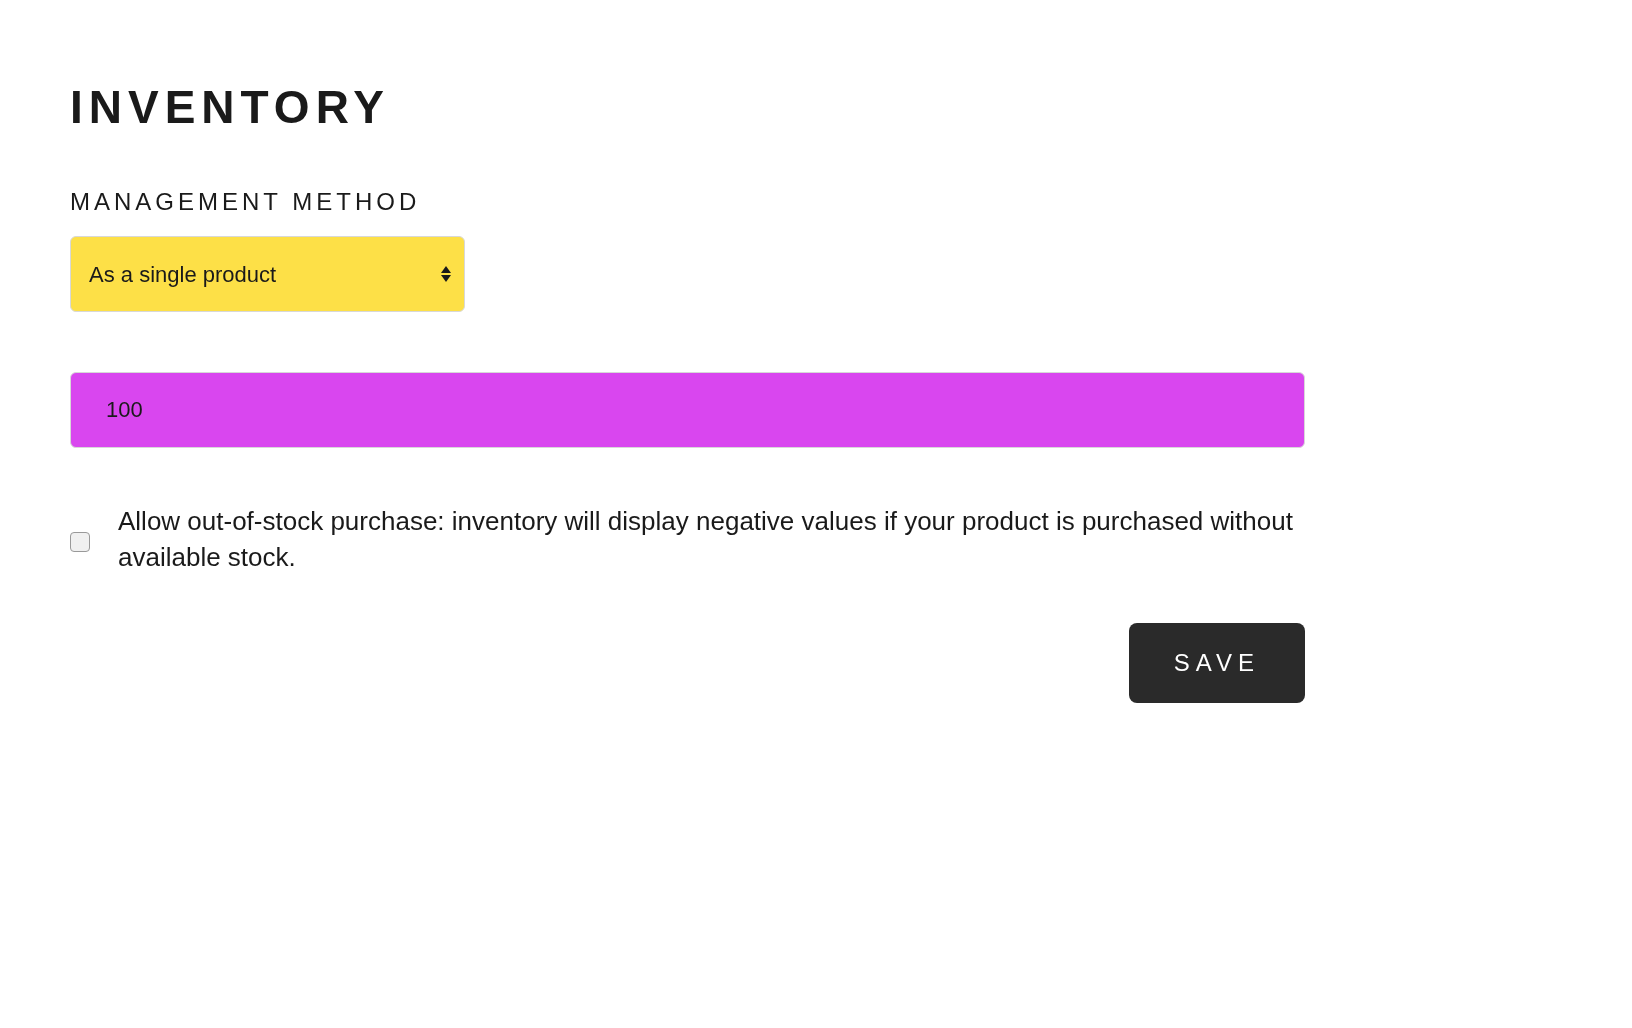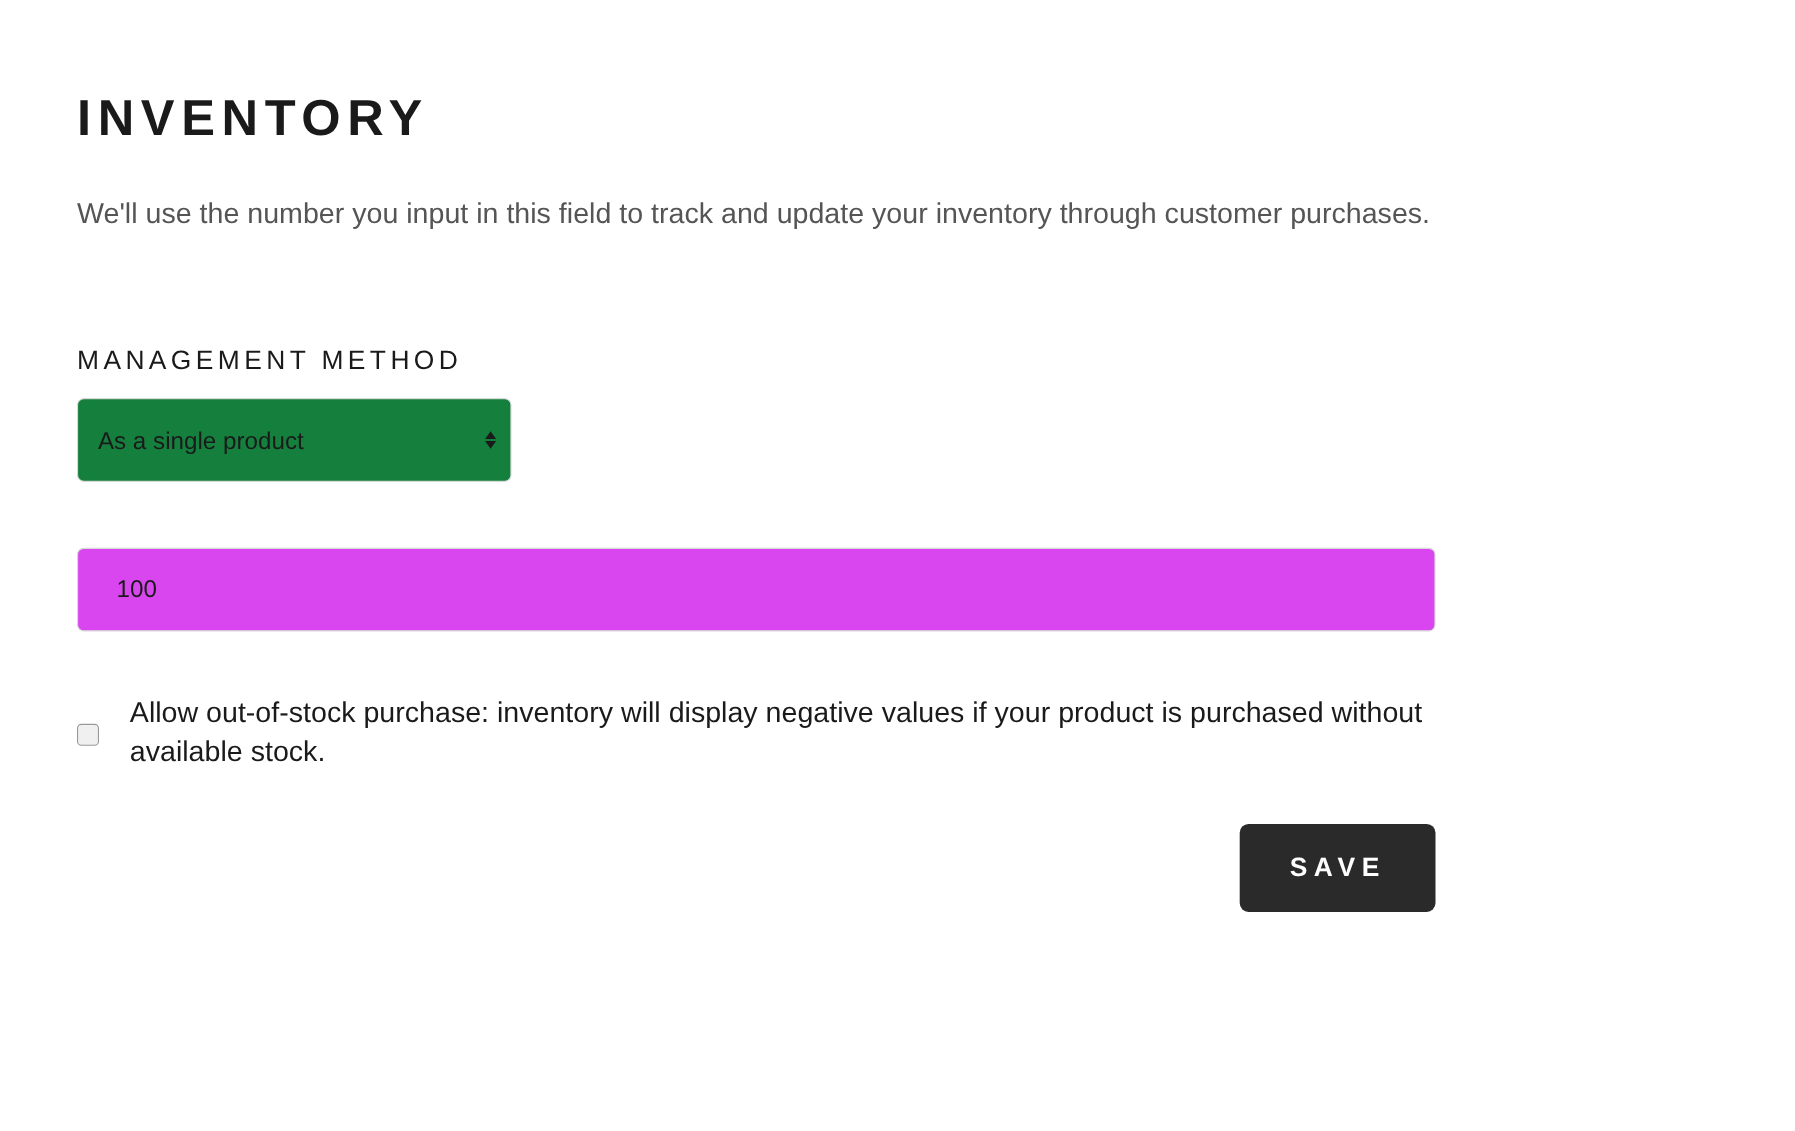--- a/index.html
+++ b/index.html
@@ -18,21 +18,21 @@
     
     .container {
       max-width: 1300px;
     }
     
     .page-title {
       font-size: 46px;
       font-weight: 800;
       letter-spacing: 6px;
       color: #1a1a1a;
-      margin-bottom: 41px;
+      margin-bottom: 54px;
     }
     
     .description {
       font-size: 26px;
       color: #555555;
       line-height: 1.5;
       margin-bottom: 100px;
       font-weight: 400;
     }
     
@@ -49,21 +49,21 @@
       width: 395px;
       margin-bottom: 60px;
     }
     
     .select-field {
       width: 100%;
       height: 76px;
       padding: 0 50px 0 18px;
       font-size: 22px;
       color: #1a1a1a;
-      background: #15803d;
+      background: #fde047;
       border: 1px solid #d8d8d8;
       border-radius: 6px;
       appearance: none;
       -webkit-appearance: none;
       cursor: pointer;
       font-family: inherit;
     }
     
     .select-arrows {
       position: absolute;
@@ -143,34 +143,33 @@
       justify-content: flex-end;
     }
     
     .save-button {
       background: #2a2a2a;
       color: #ffffff;
       border: none;
       border-radius: 8px;
       padding: 26px 45px;
       font-size: 24px;
-      font-weight: 700;
+      font-weight: 400;
       letter-spacing: 6px;
       cursor: pointer;
       font-family: inherit;
     }
   </style>
 </head>
 <body>
 
 <div class="container">
   
   <h1 class="page-title">INVENTORY</h1>
   
-  <p class="description">We'll use the number you input in this field to track and update your inventory through customer purchases.</p>
   
   <div class="field-label">MANAGEMENT METHOD</div>
   
   <div class="select-wrapper">
     <select class="select-field">
       <option>As a single product</option>
     </select>
     <div class="select-arrows">
       <div class="arrow-up"></div>
       <div class="arrow-down"></div>

